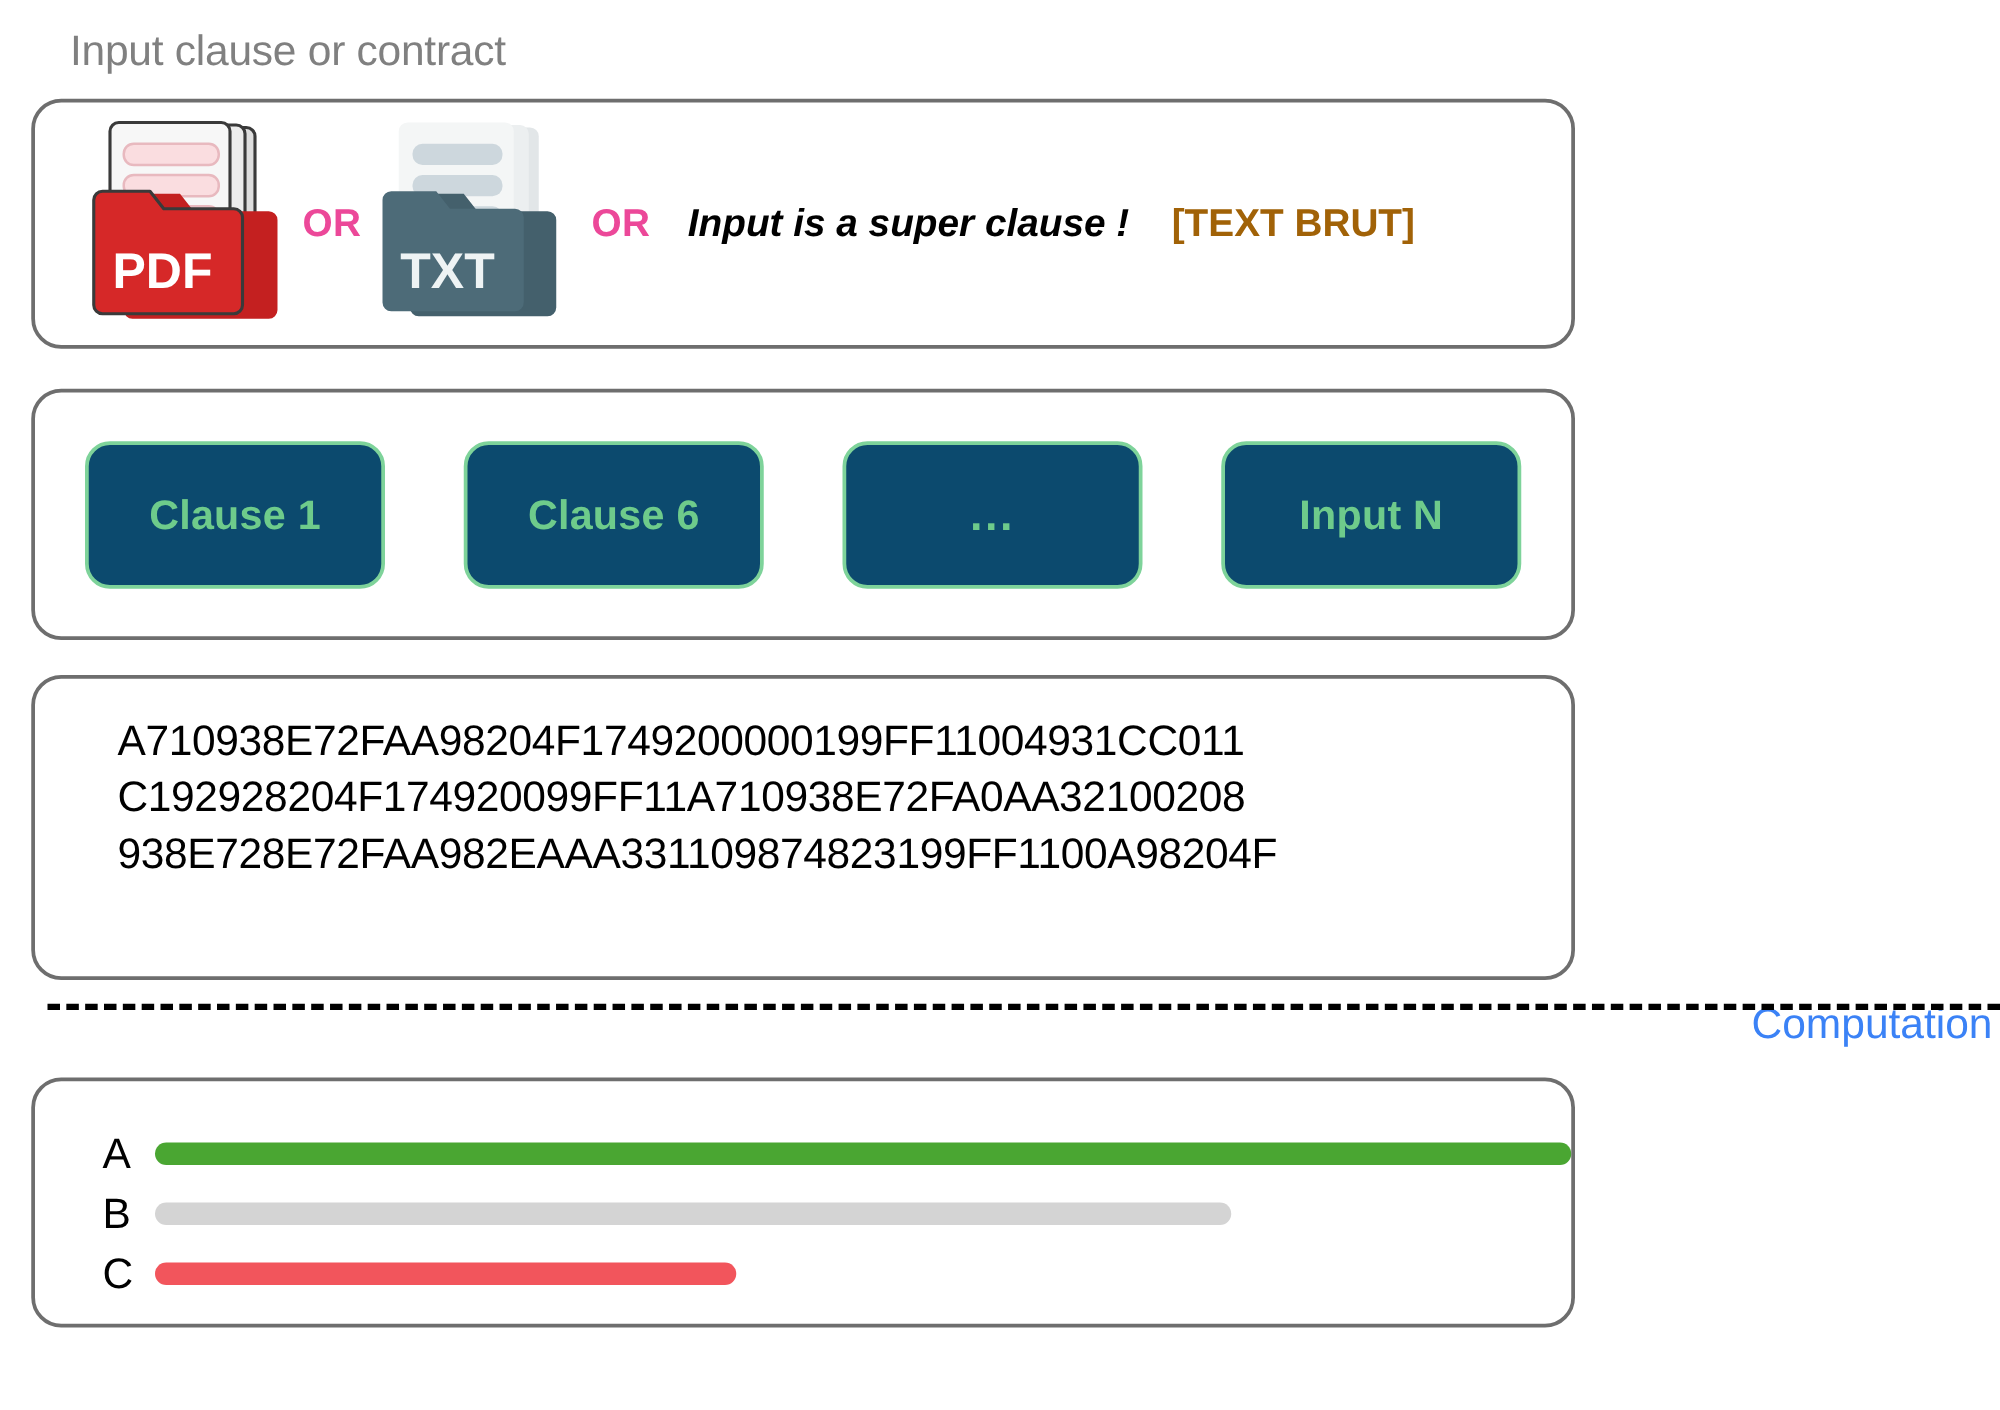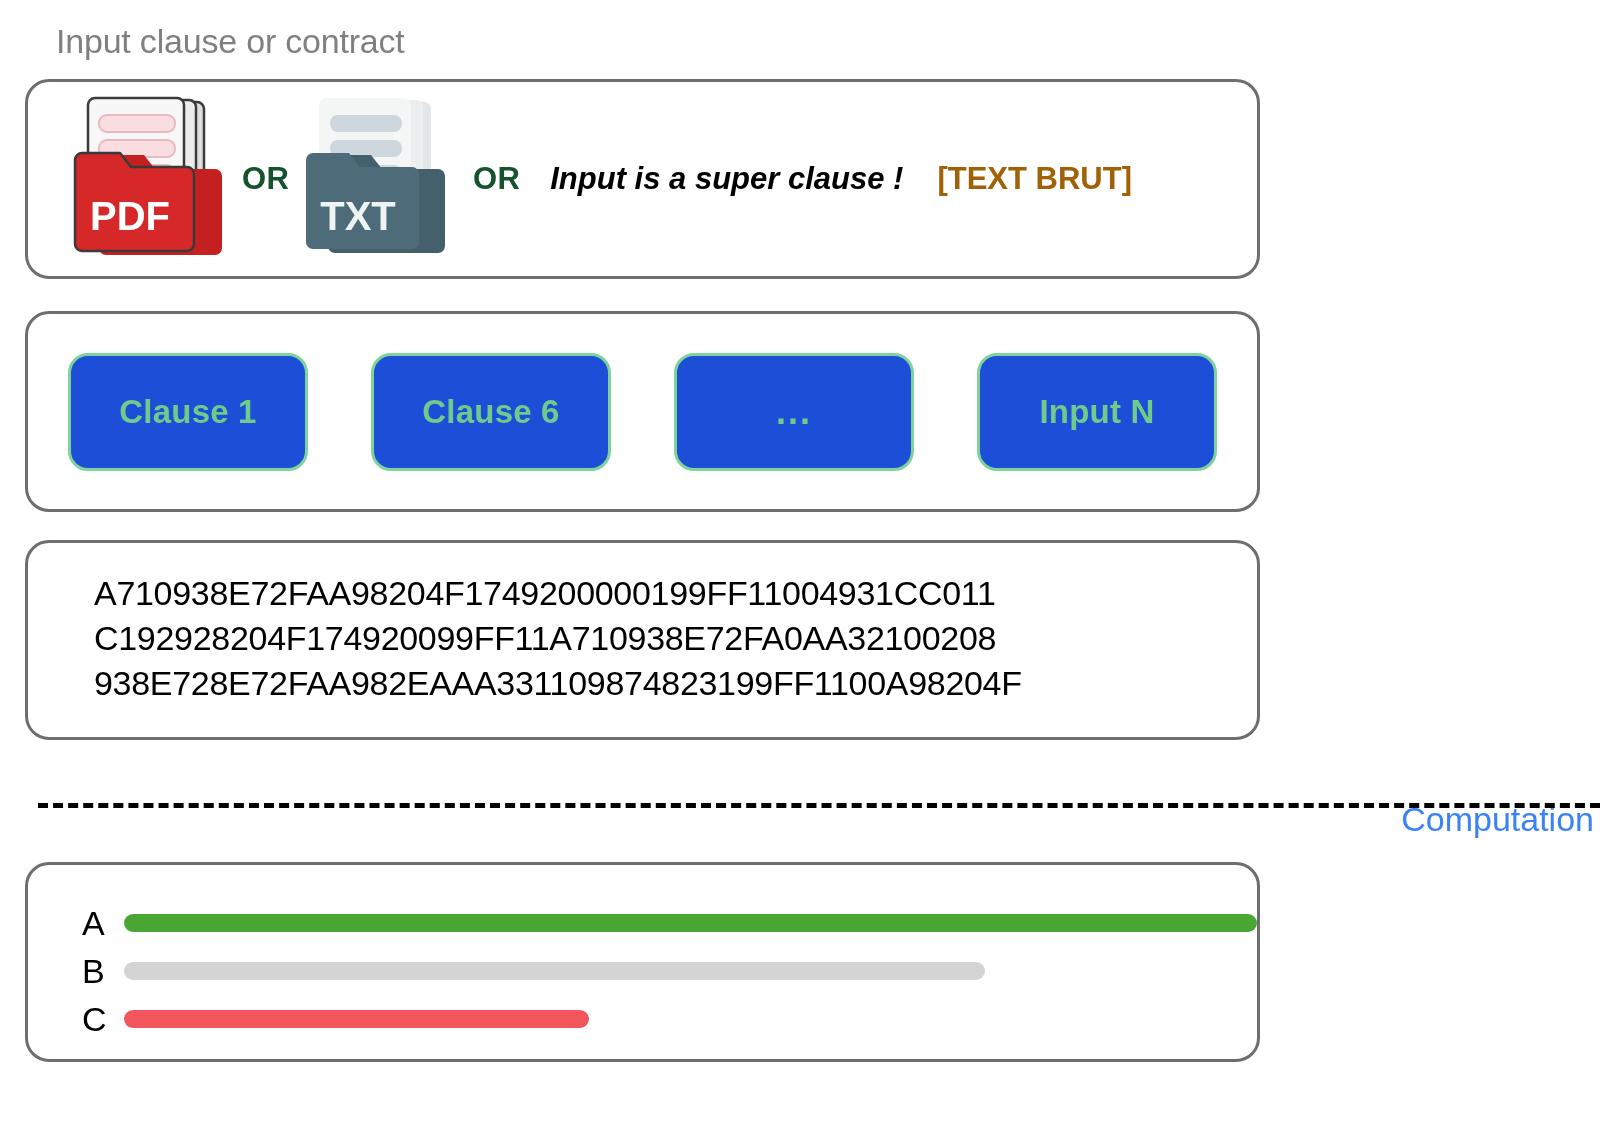--- a/index.html
+++ b/index.html
@@ -61,21 +61,21 @@
     position: relative;
     width: 162px;
     height: 180px;
     flex: 0 0 auto;
   }
   .file-icon svg { display: block; width: 100%; height: 100%; }
 
   .or-label {
     font-size: 31px;
     font-weight: bold;
-    color: #14532d;
+    color: #ec4899;
     flex: 0 0 auto;
     margin: 0 14px 0 16px;
     letter-spacing: 0.3px;
   }
   .txt-icon-wrap { margin-left: -8px; }
 
   .clause-sample {
     font-size: 31px;
     font-style: italic;
     font-weight: 600;
@@ -105,37 +105,37 @@
     height: 100%;
     padding: 0 40px;
     box-sizing: border-box;
   }
   .clause-chip {
     box-sizing: border-box;
     width: 240px;
     height: 118px;
     border: 3px solid #7ed39a;
     border-radius: 20px;
-    background: #1d4ed8;
+    background: #0c4a6e;
     display: flex;
     align-items: center;
     justify-content: center;
     color: #6ecb8b;
     font-size: 33px;
     font-weight: bold;
     letter-spacing: 0.2px;
   }
   .clause-chip.ellipsis { font-size: 36px; letter-spacing: 2px; }
 
   
   #hash-card {
     left: 25px;
     top: 540px;
     width: 1235px;
-    height: 200px;
+    height: 244px;
   }
   .hash-block {
     padding: 28px 0 0 66px;
     font-size: 34px;
     line-height: 45px;
     color: #000000;
     letter-spacing: -0.3px;
     white-space: nowrap;
   }
 

